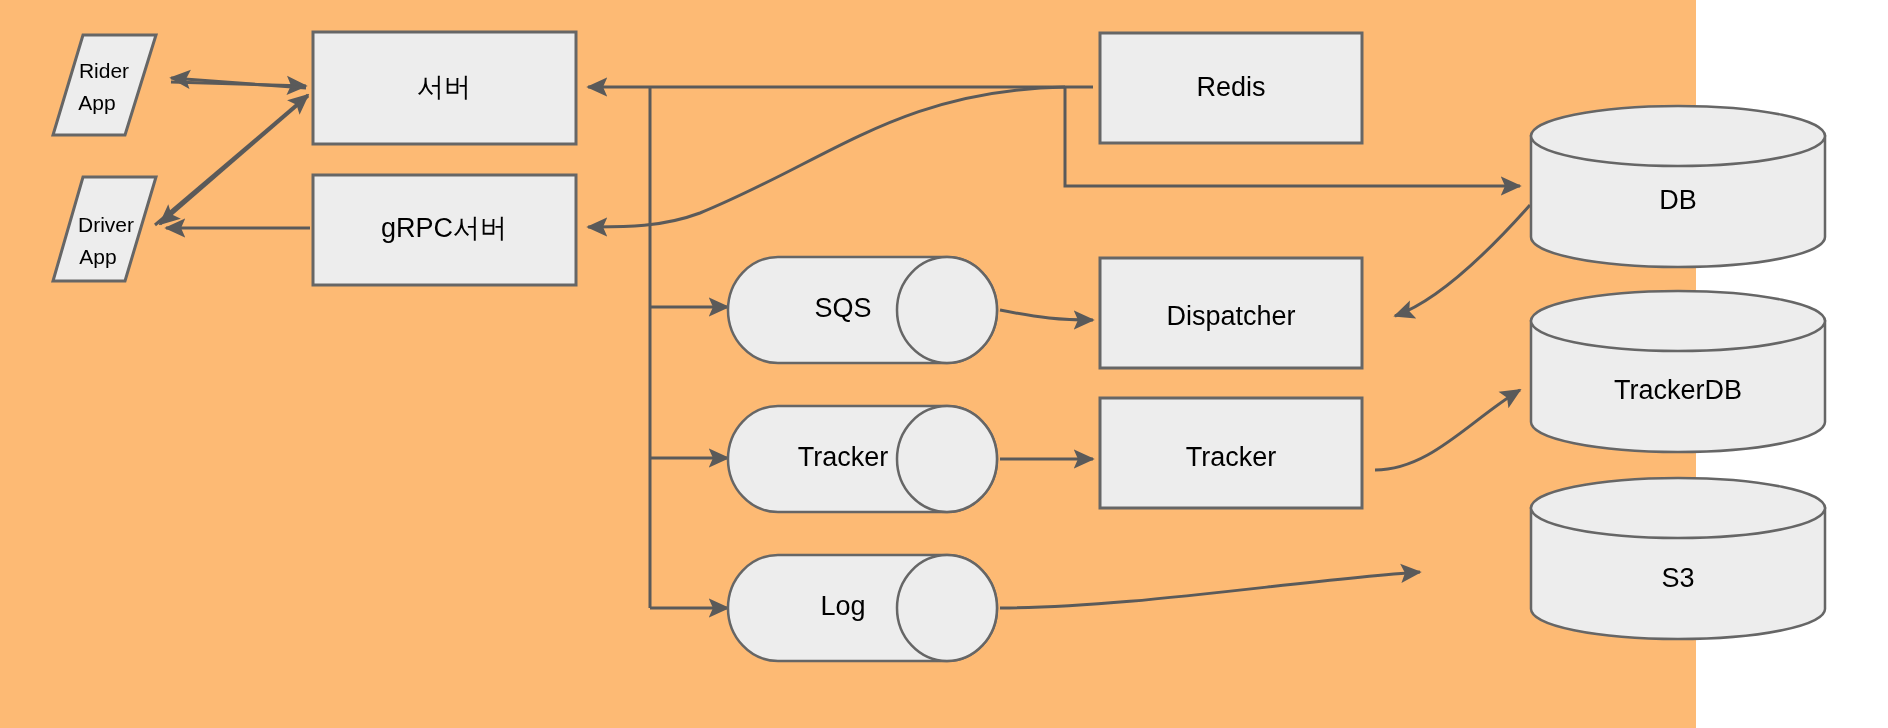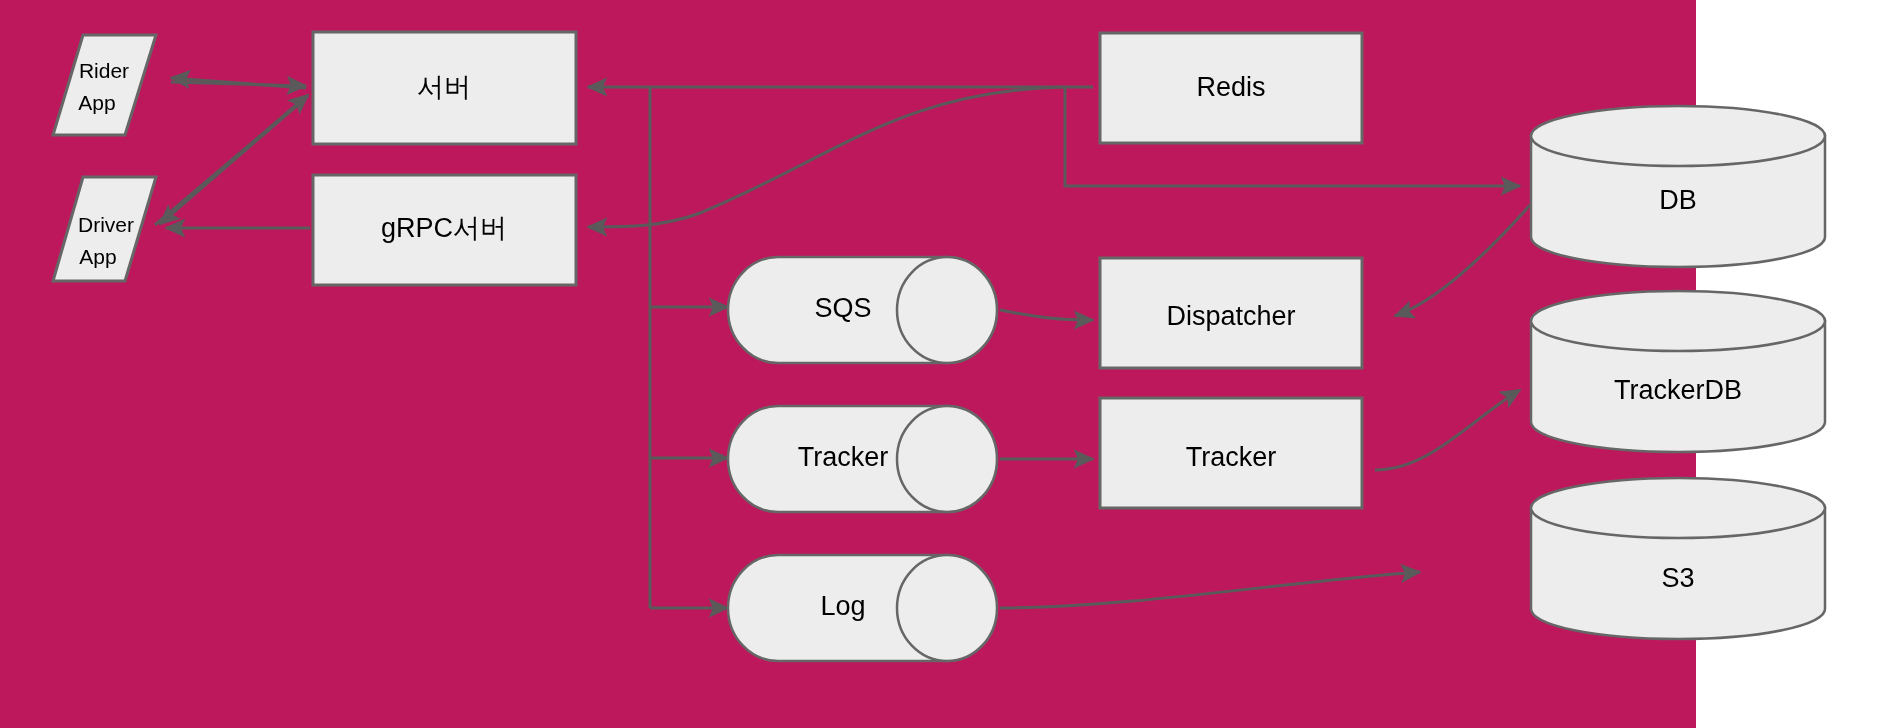--- a/index.html
+++ b/index.html
@@ -10,21 +10,21 @@
   body {
     width: 1888px;
     height: 728px;
     font-family: "Liberation Sans", "DejaVu Sans", sans-serif;
     overflow: hidden;
   }
   #diagram-root {
     position: relative;
     width: 1696px;
     height: 728px;
-    background: #be185d;
+    background: #fdba74;
   }
   svg#diagram-svg {
     display: block;
     width: 1888px;
     height: 728px;
   }
   .shape-stroke {
     stroke: #666666;
     stroke-width: 3;
     fill: #ededed;

